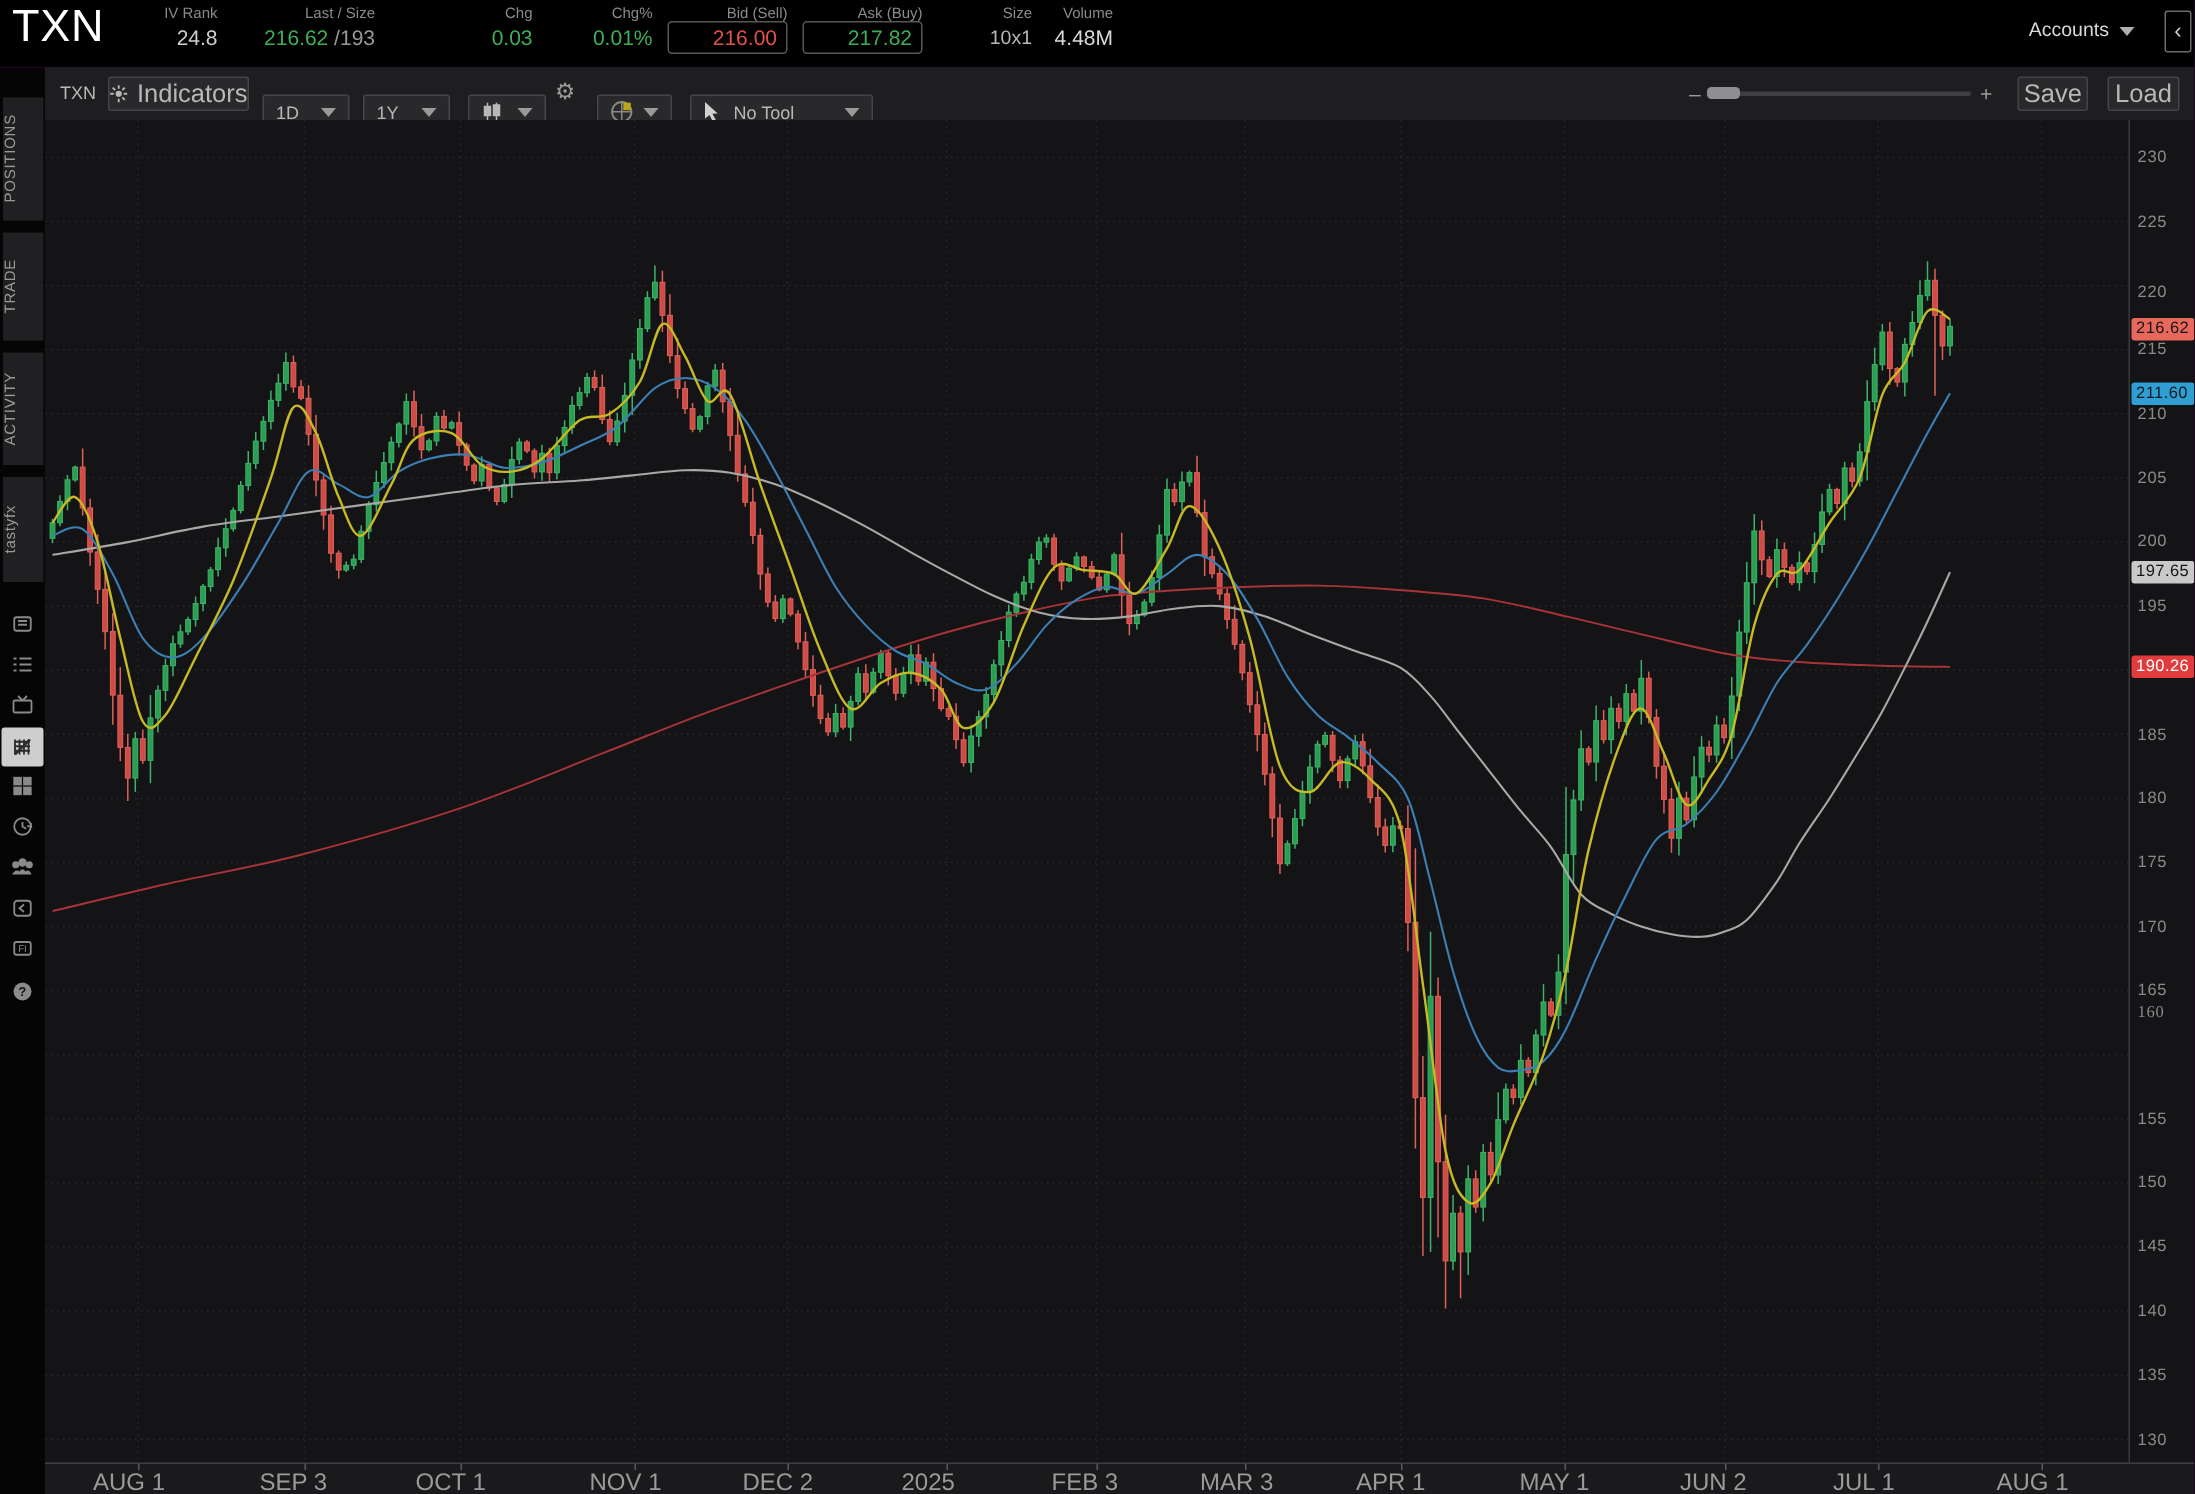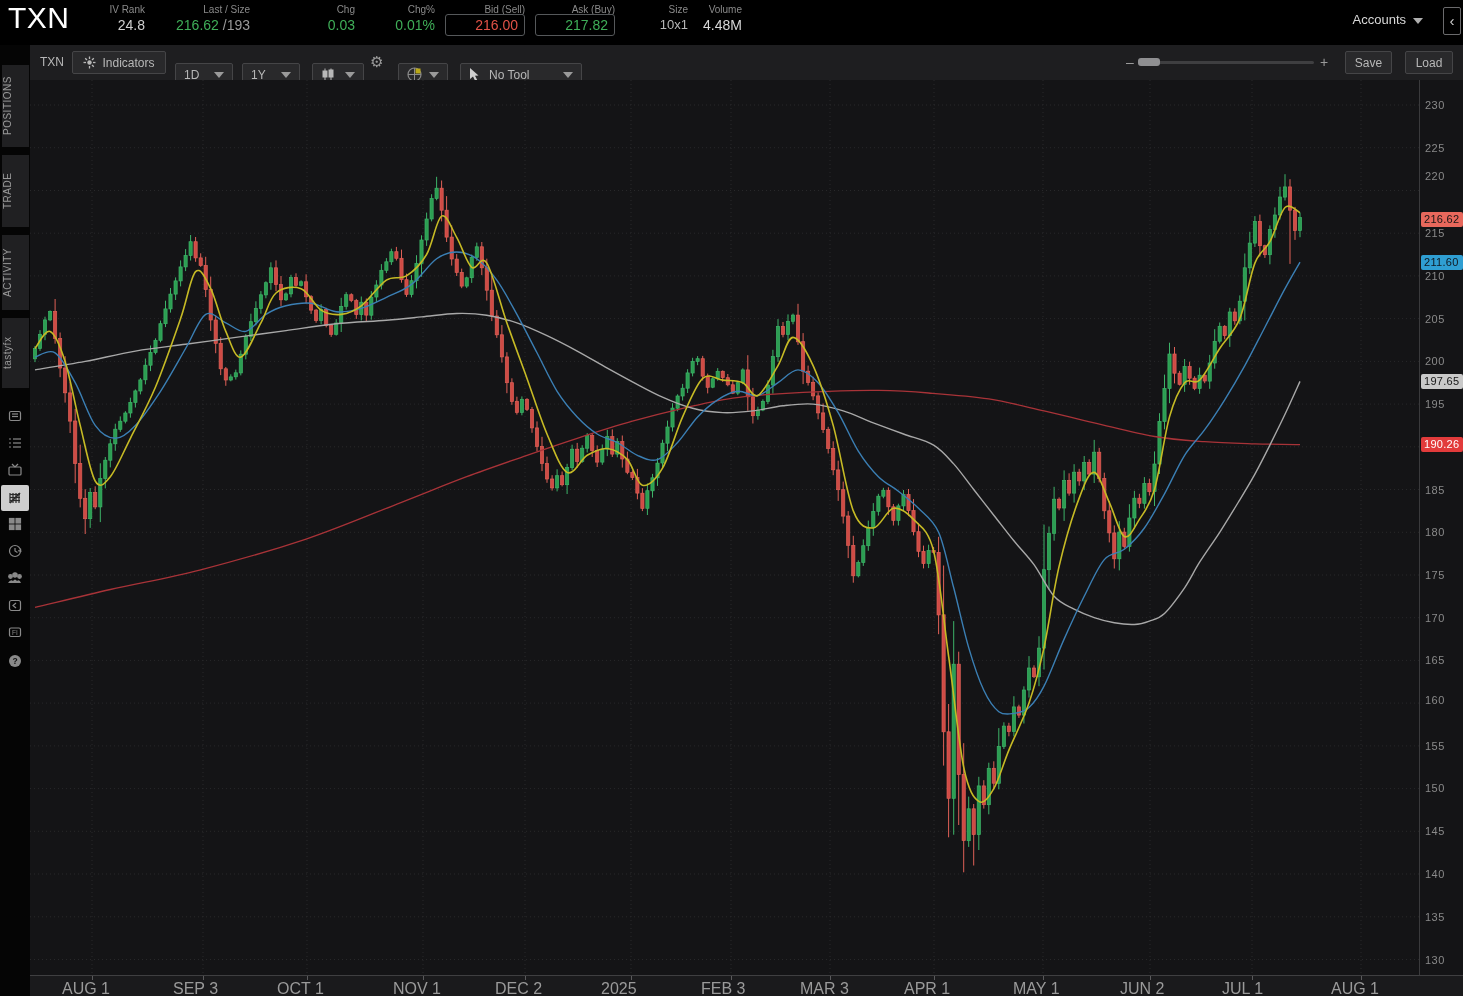--- a/index.html
+++ b/index.html
@@ -31,21 +31,21 @@
   .sb-icon { position:absolute; left:3px; width:24px; height:22px; display:flex; align-items:center; justify-content:center; }
   .sb-sel { position:absolute; left:1px; width:28px; height:26px; background:#cecece; border-radius:2px; display:flex; align-items:center; justify-content:center; }
 
   
   #chart-col { position:absolute; left:30px; top:45px; width:1433px; height:951px; background:#141416; }
 
   
   #toolbar { position:absolute; left:0; top:0; width:1433px; height:35px; background:#1e1e20; }
   .tb-text { position:absolute; top:10px; font-size:12px; color:#b8b8b8; }
   .tb-btn { position:absolute; top:6px; height:23px; background:#29292b; border:1px solid #454547; border-radius:2px;
-            color:#b8b8b8; font-size:12px; display:flex; align-items:center; justify-content:center; gap:6px; }
+            color:#b8b8b8; font-size:17px; display:flex; align-items:center; justify-content:center; gap:6px; }
   .tb-dd  { position:absolute; top:18px; height:23px; background:#29292b; border:1px solid #454547; border-radius:2px;
             color:#b8b8b8; font-size:12px; display:flex; align-items:center; padding:0 8px; }
   .tb-dd .dd-chev { margin-left:auto; width:0; height:0; border-left:5px solid transparent; border-right:5px solid transparent; border-top:6px solid #9a9a9a; }
   .zoom-sign { position:absolute; top:9px; font-size:14px; color:#9a9a9a; }
   .zoom-track { position:absolute; top:16px; height:3px; background:#3f3f41; border-radius:2px; }
   .zoom-handle { position:absolute; top:13px; width:22px; height:8px; background:#8f8f91; border-radius:3px; }
 
   
   #plot-wrap { position:absolute; left:0; top:35px; width:1389px; height:895px; background:#141416; overflow:hidden; }
   #legend { position:absolute; left:10px; top:4px; }
@@ -823,33 +823,33 @@
         </svg>
     </div>
 
     <div id="y-axis">
         <div class="ytick" style="top: 873.5px;">130</div>
         <div class="ytick" style="top: 830.775px;">135</div>
         <div class="ytick" style="top: 788.05px;">140</div>
         <div class="ytick" style="top: 745.325px;">145</div>
         <div class="ytick" style="top: 702px;">150</div>
         <div class="ytick" style="top: 659.875px;">155</div>
-        <div class="ytick" style="top: 614px;">160</div>
+        <div class="ytick" style="top: 589px; font-family: Liberation Serif, serif;">160</div>
         <div class="ytick" style="top: 574.425px;">165</div>
         <div class="ytick" style="top: 531.7px;">170</div>
         <div class="ytick" style="top: 488.975px;">175</div>
         <div class="ytick" style="top: 446.25px;">180</div>
         <div class="ytick" style="top: 403.525px;">185</div>
         <div class="ytick" style="top: 360.8px;">190</div>
         <div class="ytick" style="top: 318.075px;">195</div>
         <div class="ytick" style="top: 275.35px;">200</div>
         <div class="ytick" style="top: 232.625px;">205</div>
         <div class="ytick" style="top: 189.9px;">210</div>
         <div class="ytick" style="top: 147.175px;">215</div>
-        <div class="ytick" style="top: 90px; text-align: right;">220</div>
+        <div class="ytick" style="top: 109px; text-align: right;">220</div>
         <div class="ytick" style="top: 61.725px;">225</div>
         <div class="ytick" style="top: 19px;">230</div>
         <div class="pmarker" style="top: 131.832px; background: rgb(232, 104, 92); color: rgb(22, 22, 22);">216.62</div>
         <div class="pmarker" style="top: 174.728px; background: rgb(47, 158, 210); color: rgb(16, 24, 32);">211.60</div>
         <div class="pmarker" style="top: 293.931px; background: rgb(201, 201, 201); color: rgb(22, 22, 22);">197.65</div>
         <div class="pmarker" style="top: 357.078px; background: rgb(226, 59, 59); color: rgb(255, 255, 255);">190.26</div>
       </div>
     <div id="x-axis">
         <div class="xtick-mark" style="left: 62px;"></div>
         <div class="xtick-label" style="left: 62px;">AUG 1</div>

